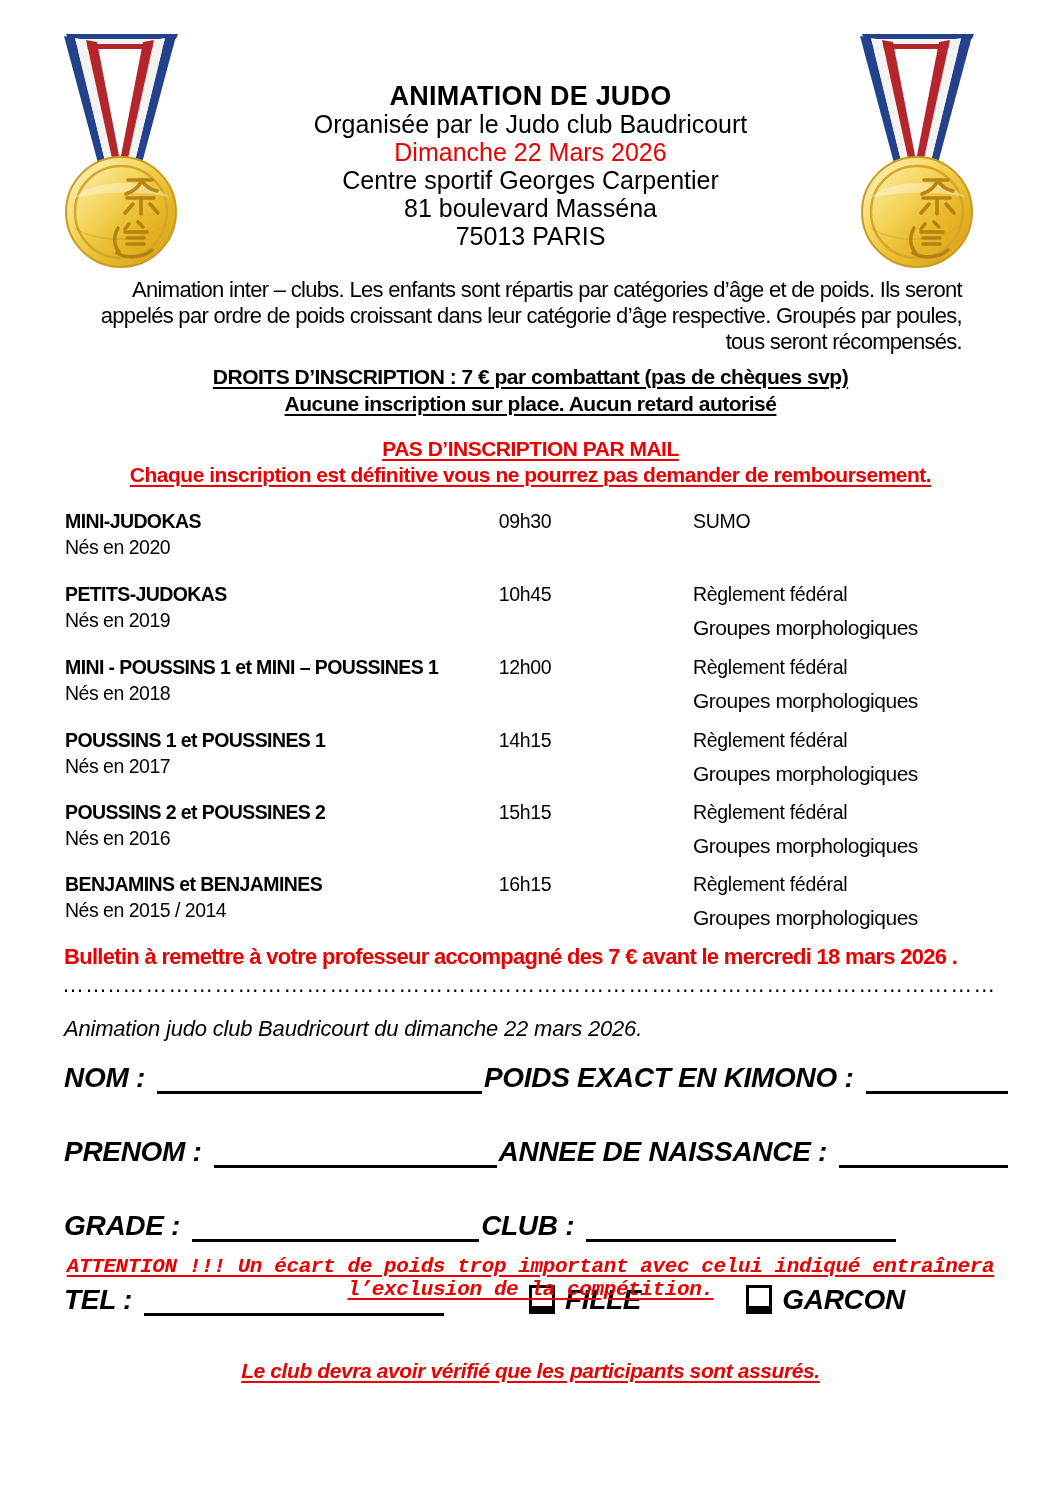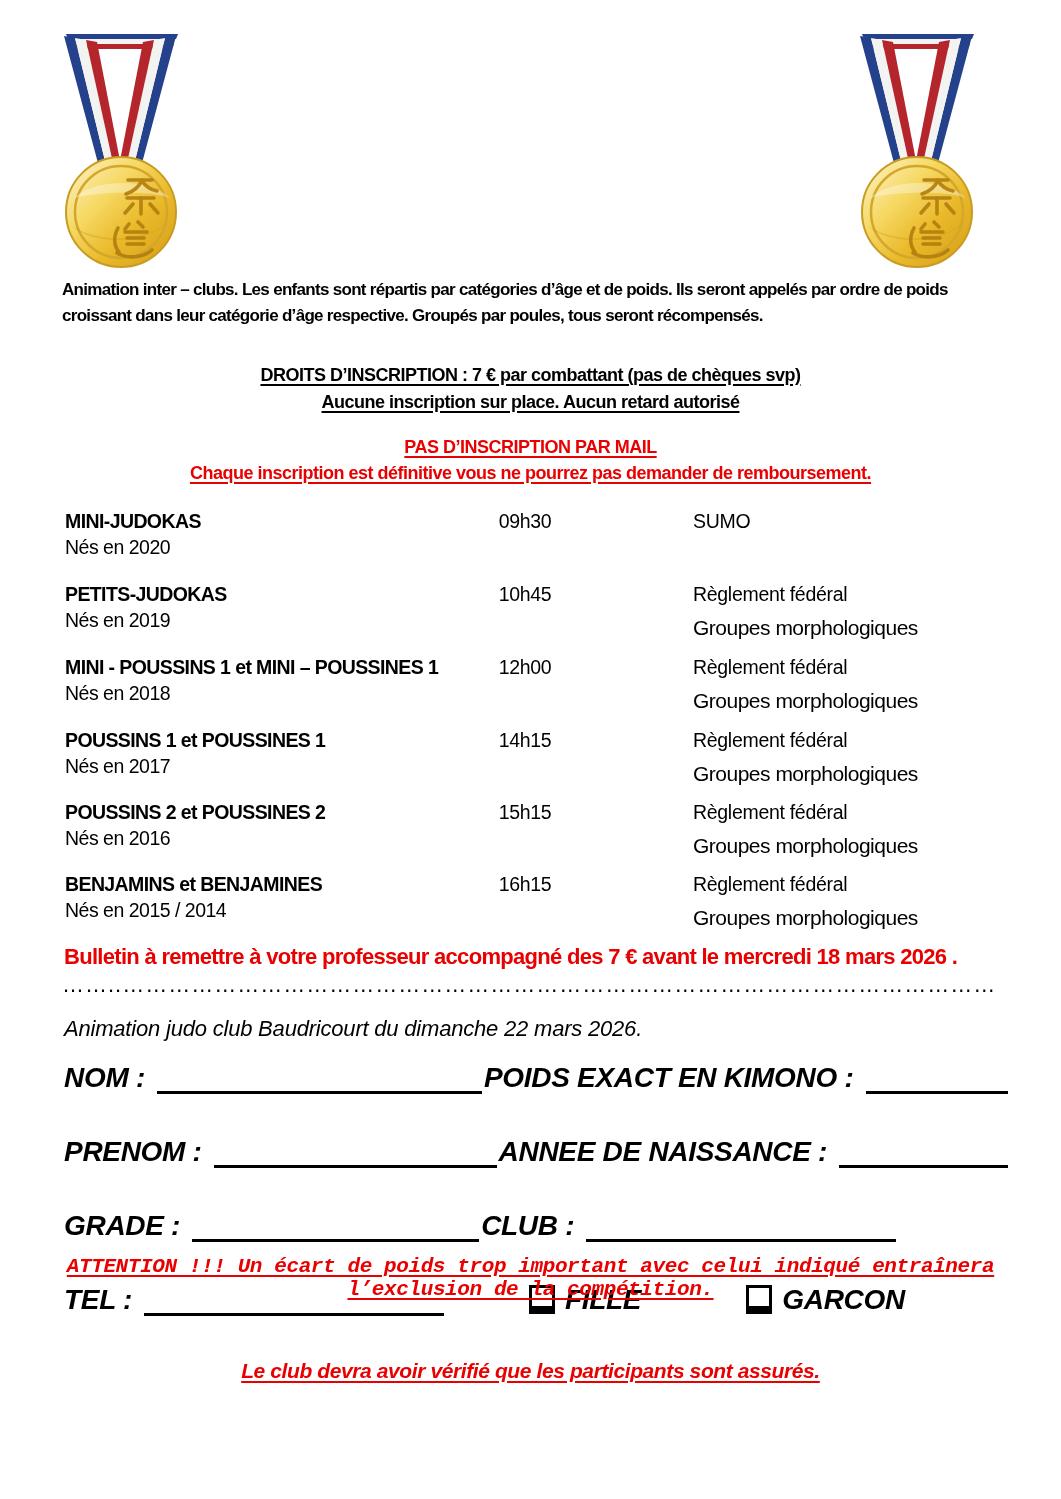--- a/index.html
+++ b/index.html
@@ -9,23 +9,23 @@
   
   .header{position:absolute;left:0;top:82px;width:100%;text-align:center;line-height:28px;font-size:25px;}
   .header .title{font-size:27px;font-weight:700;letter-spacing:.2px;}
   .header .date{color:var(--red);}
 
   .medal{position:absolute;width:140px;height:240px;}
   .medal.left{left:52px;top:30px;}
   .medal.right{left:848px;top:30px;}
 
   
-  .intro{position:absolute;left:62px;top:277px;width:900px;font-weight:700;font-size:17px;line-height:26px;letter-spacing:-.7px;}
-
-  .centerline{position:absolute;left:0;width:100%;text-align:center;font-weight:700;font-size:18px;letter-spacing:-.5px;}
+  .intro{position:absolute;left:62px;top:277px;width:900px;font-weight:400;font-size:22px;line-height:26px;letter-spacing:-.7px;text-align:right;}
+
+  .centerline{position:absolute;left:0;width:100%;text-align:center;font-weight:700;font-size:21px;letter-spacing:-.5px;}
   .u{text-decoration:underline;text-decoration-thickness:2px;text-underline-offset:3px;}
   .red{color:var(--red);}
 
   
   .srow{position:absolute;left:0;width:100%;height:64px;}
   .srow .cat{position:absolute;left:65px;top:0;font-weight:700;font-size:19.5px;letter-spacing:-.6px;white-space:nowrap;}
   .srow .birth{position:absolute;left:65px;top:26px;font-size:19.5px;letter-spacing:-.5px;}
   .srow .time{position:absolute;left:470px;top:0;width:110px;text-align:center;font-size:19.5px;letter-spacing:-.3px;}
   .srow .rule1{position:absolute;left:693px;top:0;font-size:19.5px;letter-spacing:-.3px;}
   .srow .rule2{position:absolute;left:693px;top:33px;font-size:21px;letter-spacing:-.5px;}
@@ -107,20 +107,28 @@
       <use href="#medalart"></use>
     </svg>
   </div>
 
   <div class="medal right">
     <svg width="140" height="240" viewBox="0 0 140 240" aria-hidden="true">
         <use href="#medalart"></use>
       </svg>
   </div>
 
+  <div class="header">
+    <div class="title">ANIMATION DE JUDO</div>
+    <div>Organisée par le Judo club Baudricourt</div>
+    <div class="date">Dimanche 22 Mars 2026</div>
+    <div>Centre sportif Georges Carpentier</div>
+    <div>81 boulevard Masséna</div>
+    <div>75013 PARIS</div>
+  </div>
 
   <div class="intro">Animation inter – clubs. Les enfants sont répartis par catégories d’âge et de poids. Ils seront appelés par ordre de poids croissant dans leur catégorie d’âge respective. Groupés par poules, tous seront récompensés.</div>
 
   <div class="centerline" style="top:365px;"><span class="u">DROITS D’INSCRIPTION : 7 € par combattant (pas de chèques svp)</span></div>
   <div class="centerline" style="top:392px;"><span class="u">Aucune inscription sur place. Aucun retard autorisé</span></div>
 
   <div class="centerline red" style="top:437px;"><span class="u">PAS D’INSCRIPTION PAR MAIL</span></div>
   <div class="centerline red" style="top:463px;"><span class="u">Chaque inscription est définitive vous ne pourrez pas demander de remboursement.</span></div>
 
   <div class="srow" style="top:510px;padding-left:16px;">

